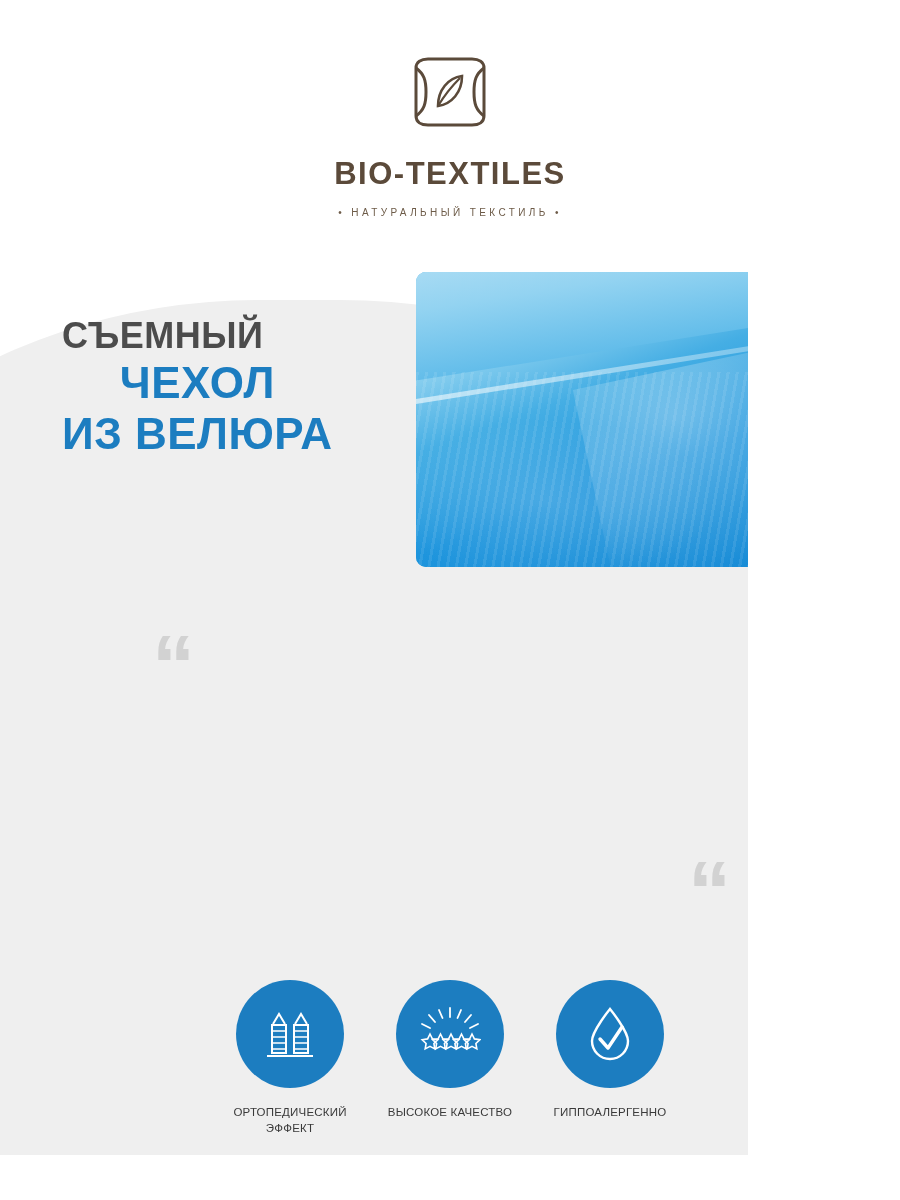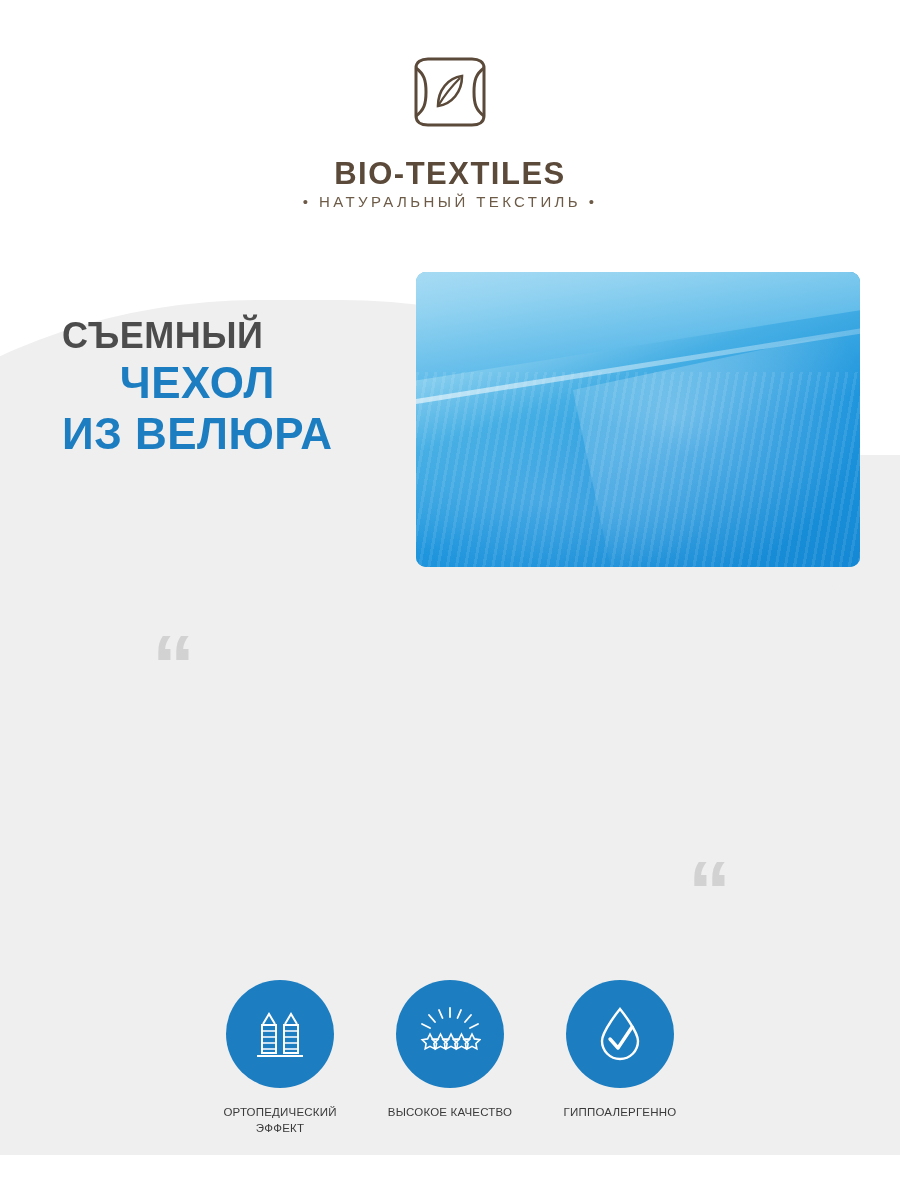--- a/index.html
+++ b/index.html
@@ -5,21 +5,21 @@
   * { box-sizing: border-box; margin: 0; padding: 0; }
   html, body {
     width: 900px;
     height: 1200px;
     background: #ffffff;
     font-family: "Liberation Sans", sans-serif;
     overflow: hidden;
   }
   .page {
     position: relative;
-    width: 900px;
+    width: 748px;
     height: 1200px;
     background: #ffffff;
     overflow: hidden;
   }
 
   
   .blob {
     position: absolute;
     left: -260px;
     top: 300px;
@@ -52,22 +52,22 @@
   .logo-mark { display: block; margin: 0 auto; }
   .logo-title {
     margin-top: 12px;
     font-size: 31px;
     letter-spacing: 1.5px;
     font-weight: 700;
     color: #5b4a3a;
     font-family: "Liberation Sans", sans-serif;
   }
   .logo-sub {
-    margin-top: 1px;
-    font-size: 15px;
+    margin-top: 15px;
+    font-size: 10px;
     letter-spacing: 3.4px;
     color: #6d5b48;
   }
 
   
   .headline {
     position: absolute;
     left: 62px;
     top: 318px;
     z-index: 6;
@@ -179,21 +179,21 @@
   .quote-text div { white-space: nowrap; }
 
   
   .features {
     position: absolute;
     left: 0;
     top: 980px;
     width: 900px;
     display: flex;
     justify-content: center;
-    gap: 42px;
+    gap: 32px;
     z-index: 6;
   }
   .feature { width: 128px; text-align: center; }
   .circle {
     width: 108px; height: 108px;
     margin: 0 auto;
     border-radius: 50%;
     background: #1c7dc0;
     display: flex;
     align-items: center;

